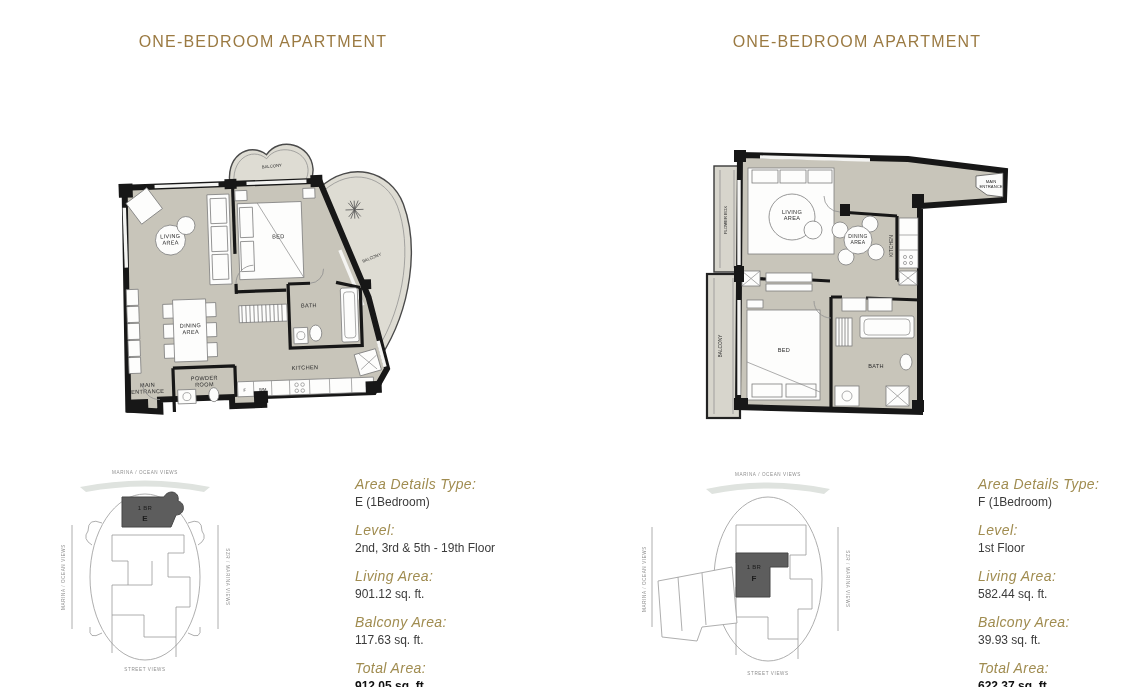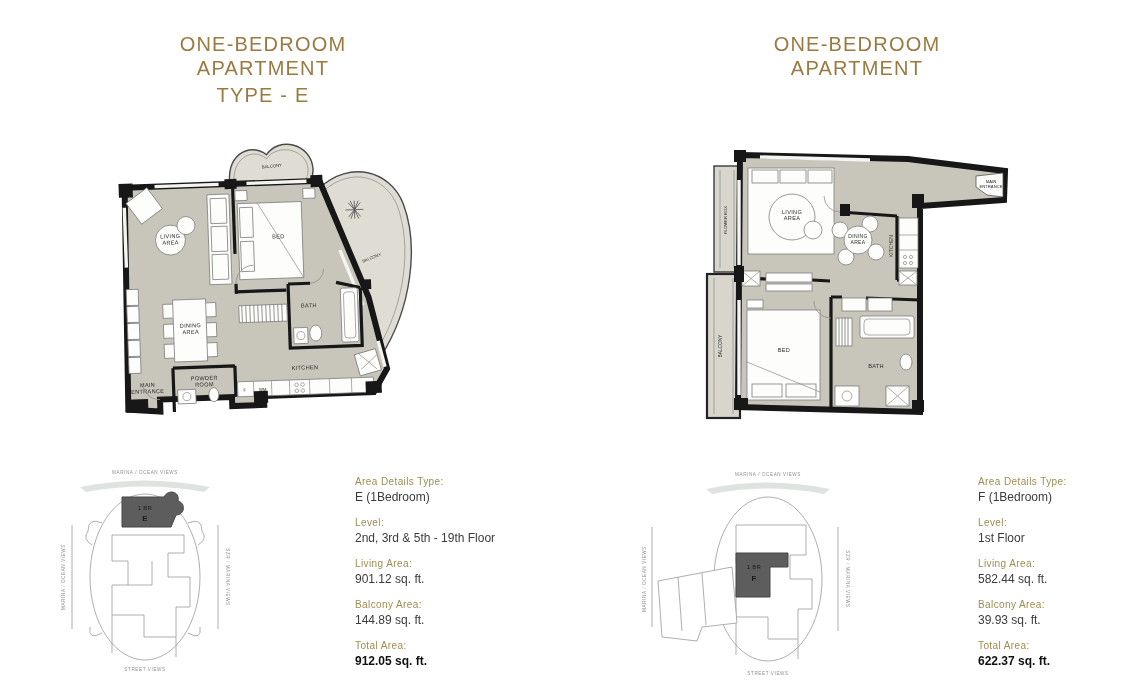--- a/index.html
+++ b/index.html
@@ -1,26 +1,26 @@
 <!DOCTYPE html>
 <html><head>
 <meta charset="utf-8">
 <style>
   * { margin:0; padding:0; box-sizing:border-box; }
   html,body { background:#ffffff; }
   body { font-family:"Liberation Sans", sans-serif; }
   #page { position:relative; width:1130px; height:687px; background:#fff; overflow:hidden; }
 
   .panel-title { position:absolute; width:300px; text-align:center; color:#9b7a42;
-                 font-size:20px; letter-spacing:1.2px; line-height:1.22; font-weight:400; }
+                 font-size:16px; letter-spacing:1.2px; line-height:1.22; font-weight:400; }
   .panel-title .t2 { margin-top:2px; }
 
   .details { position:absolute; width:160px; }
   .detail-group { margin-bottom:13px; }
-  .detail-label { color:#a08c50; font-size:10px; letter-spacing:.4px; margin-bottom:3px; }
+  .detail-label { color:#a08c50; font-size:14px; letter-spacing:.4px; margin-bottom:3px;font-style:italic; }
   .detail-value { color:#3b3b3b; font-size:12px; }
   .detail-value.bold { font-weight:bold; color:#111; }
 
   svg text { font-family:"Liberation Sans", sans-serif; fill:#2e2e2e; }
   .roomlbl { font-size:5.6px; letter-spacing:.3px; text-anchor:middle; }
   .tinylbl { font-size:4.2px; text-anchor:middle; }
   .kp-lbl  { font-size:4.6px; fill:#8f8f8f; letter-spacing:.6px; text-anchor:middle; }
   .kp-unit { font-size:6px; fill:#1c1c1c; text-anchor:middle; letter-spacing:.3px; }
   .kp-unit-letter { font-size:8px; font-weight:bold; fill:#1c1c1c; text-anchor:middle; }
 
@@ -34,21 +34,20 @@
   .kp-line { fill:#ffffff; stroke:#a5a5a5; stroke-width:.9; }
   .kp-inner { fill:none; stroke:#9a9a9a; stroke-width:.8; }
 </style>
 </head>
 <body>
 
 <div id="page">
 
   <div class="panel-title" style="left:113px; top:32px;">
     <div class="t1">ONE-BEDROOM APARTMENT</div>
-    <div class="t2">TYPE - E</div>
   </div>
 
   <svg style="position:absolute; left:110px; top:133px;" width="308" height="298" viewBox="0 0 308 298">
     <g transform="rotate(-2 150 150)">
 
       <g>
         <path class="balc" d="M124,54 C118,22 144,8 161,22 C174,4 206,12 207,38 C207,47 203,53 198,58 L126,58 Z"></path>
         <path class="rail" d="M128,53 C124,26 146,13 161,26 C172,11 201,17 202,38 C202,45 199,50 195,54"></path>
         <text class="tinylbl" x="166" y="35" transform="rotate(-4 166 35)">BALCONY</text>
       </g>
@@ -208,21 +207,21 @@
     <div class="detail-group">
       <div class="detail-label">Level:</div>
       <div class="detail-value">2nd, 3rd &amp; 5th - 19th Floor</div>
     </div>
     <div class="detail-group">
       <div class="detail-label">Living Area:</div>
       <div class="detail-value">901.12 sq. ft.</div>
     </div>
     <div class="detail-group">
       <div class="detail-label">Balcony Area:</div>
-      <div class="detail-value">144.89 sq. ft.</div>
+      <div class="detail-value">117.63 sq. ft.</div>
     </div>
     <div class="detail-group">
       <div class="detail-label">Total Area:</div>
       <div class="detail-value bold">912.05 sq. ft.</div>
     </div>
   </div>
 
   <div class="panel-title" style="left:707px; top:32px;">
     <div class="t1">ONE-BEDROOM APARTMENT</div>
   </div>

